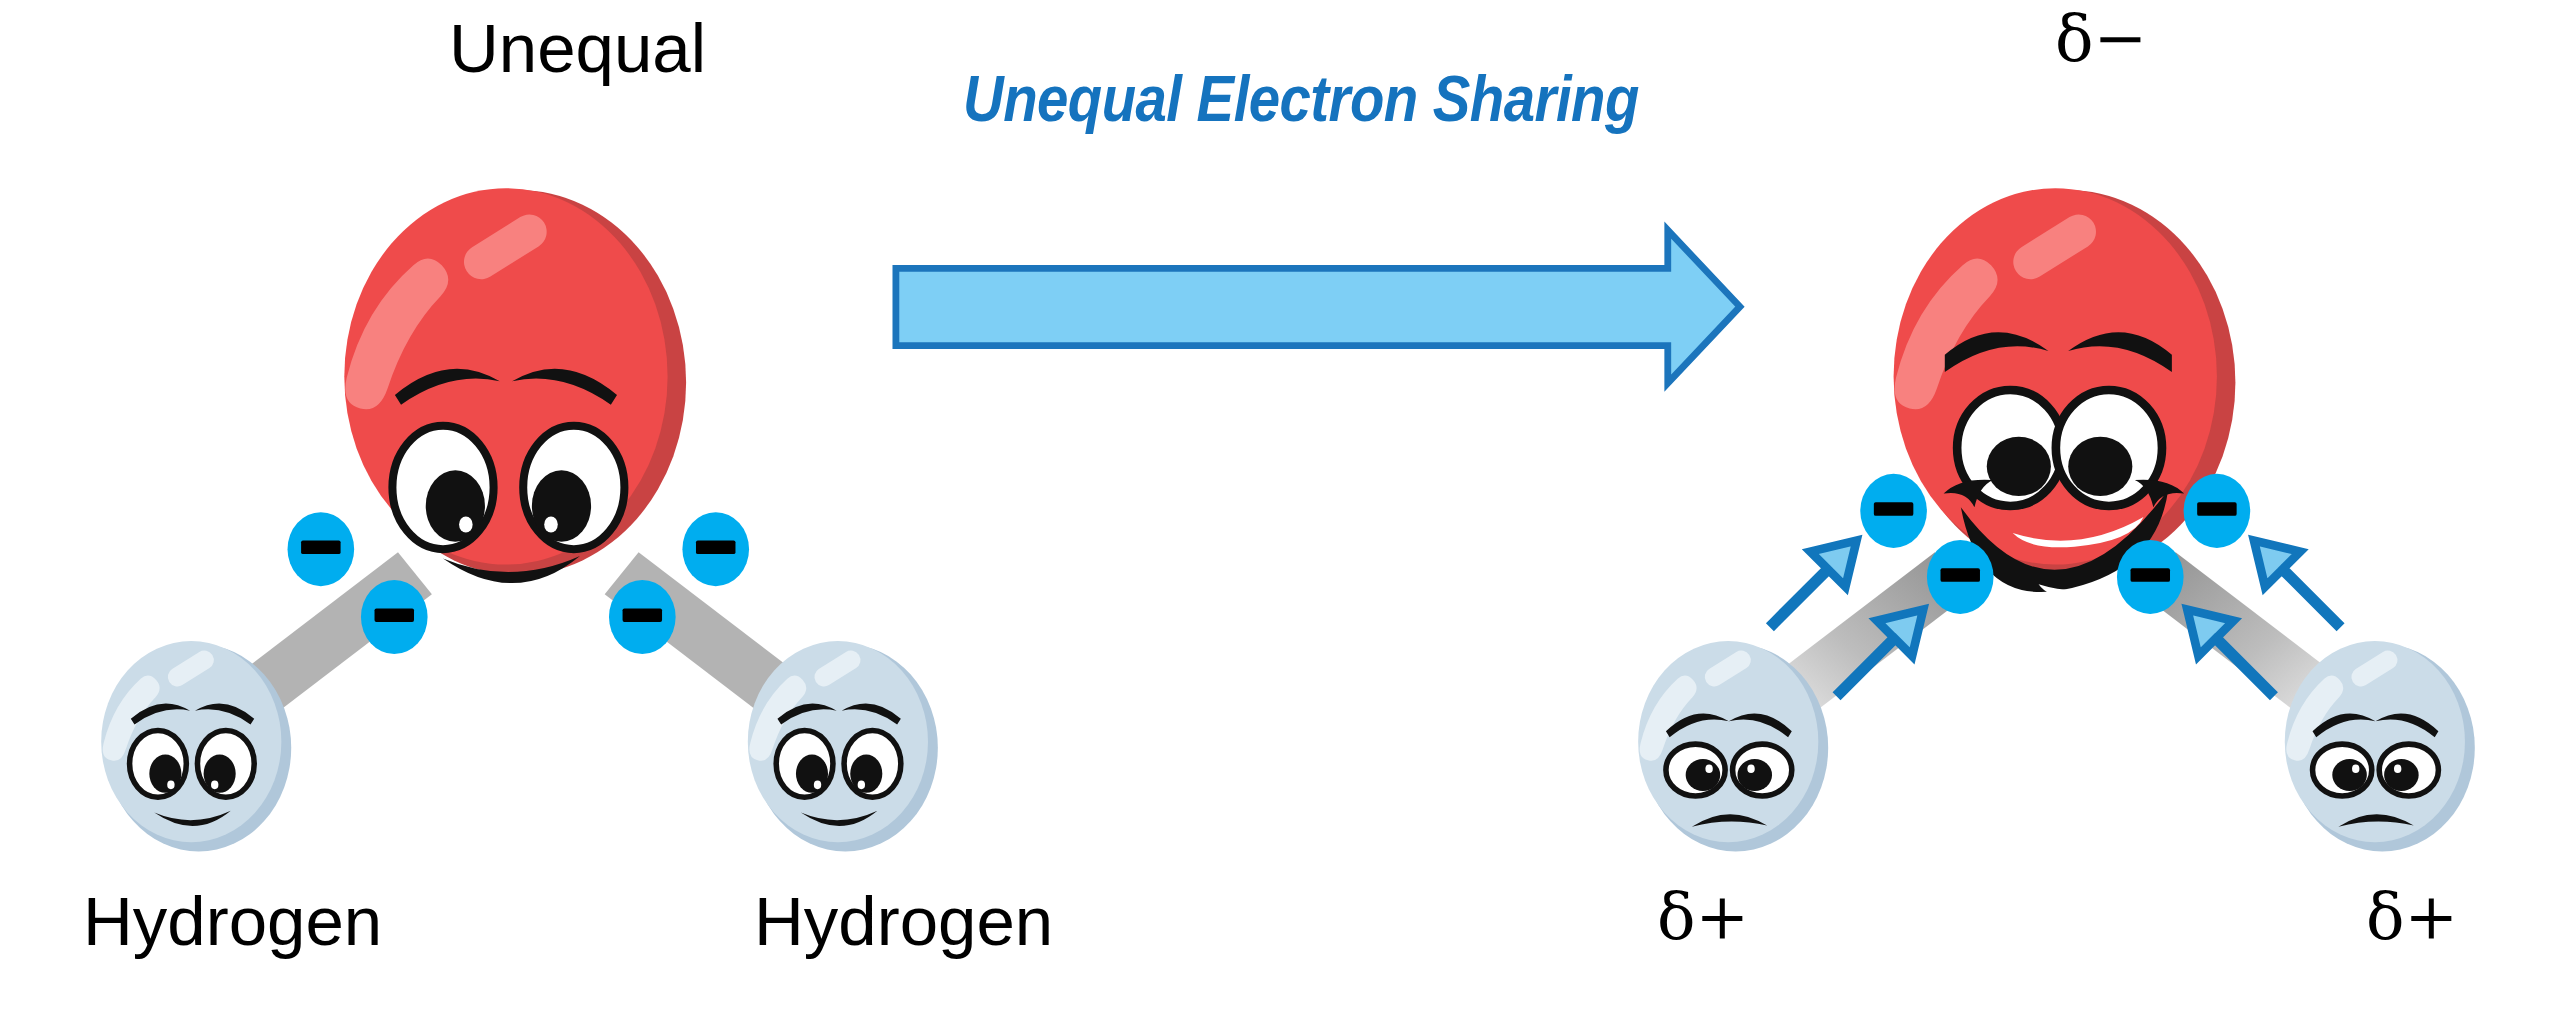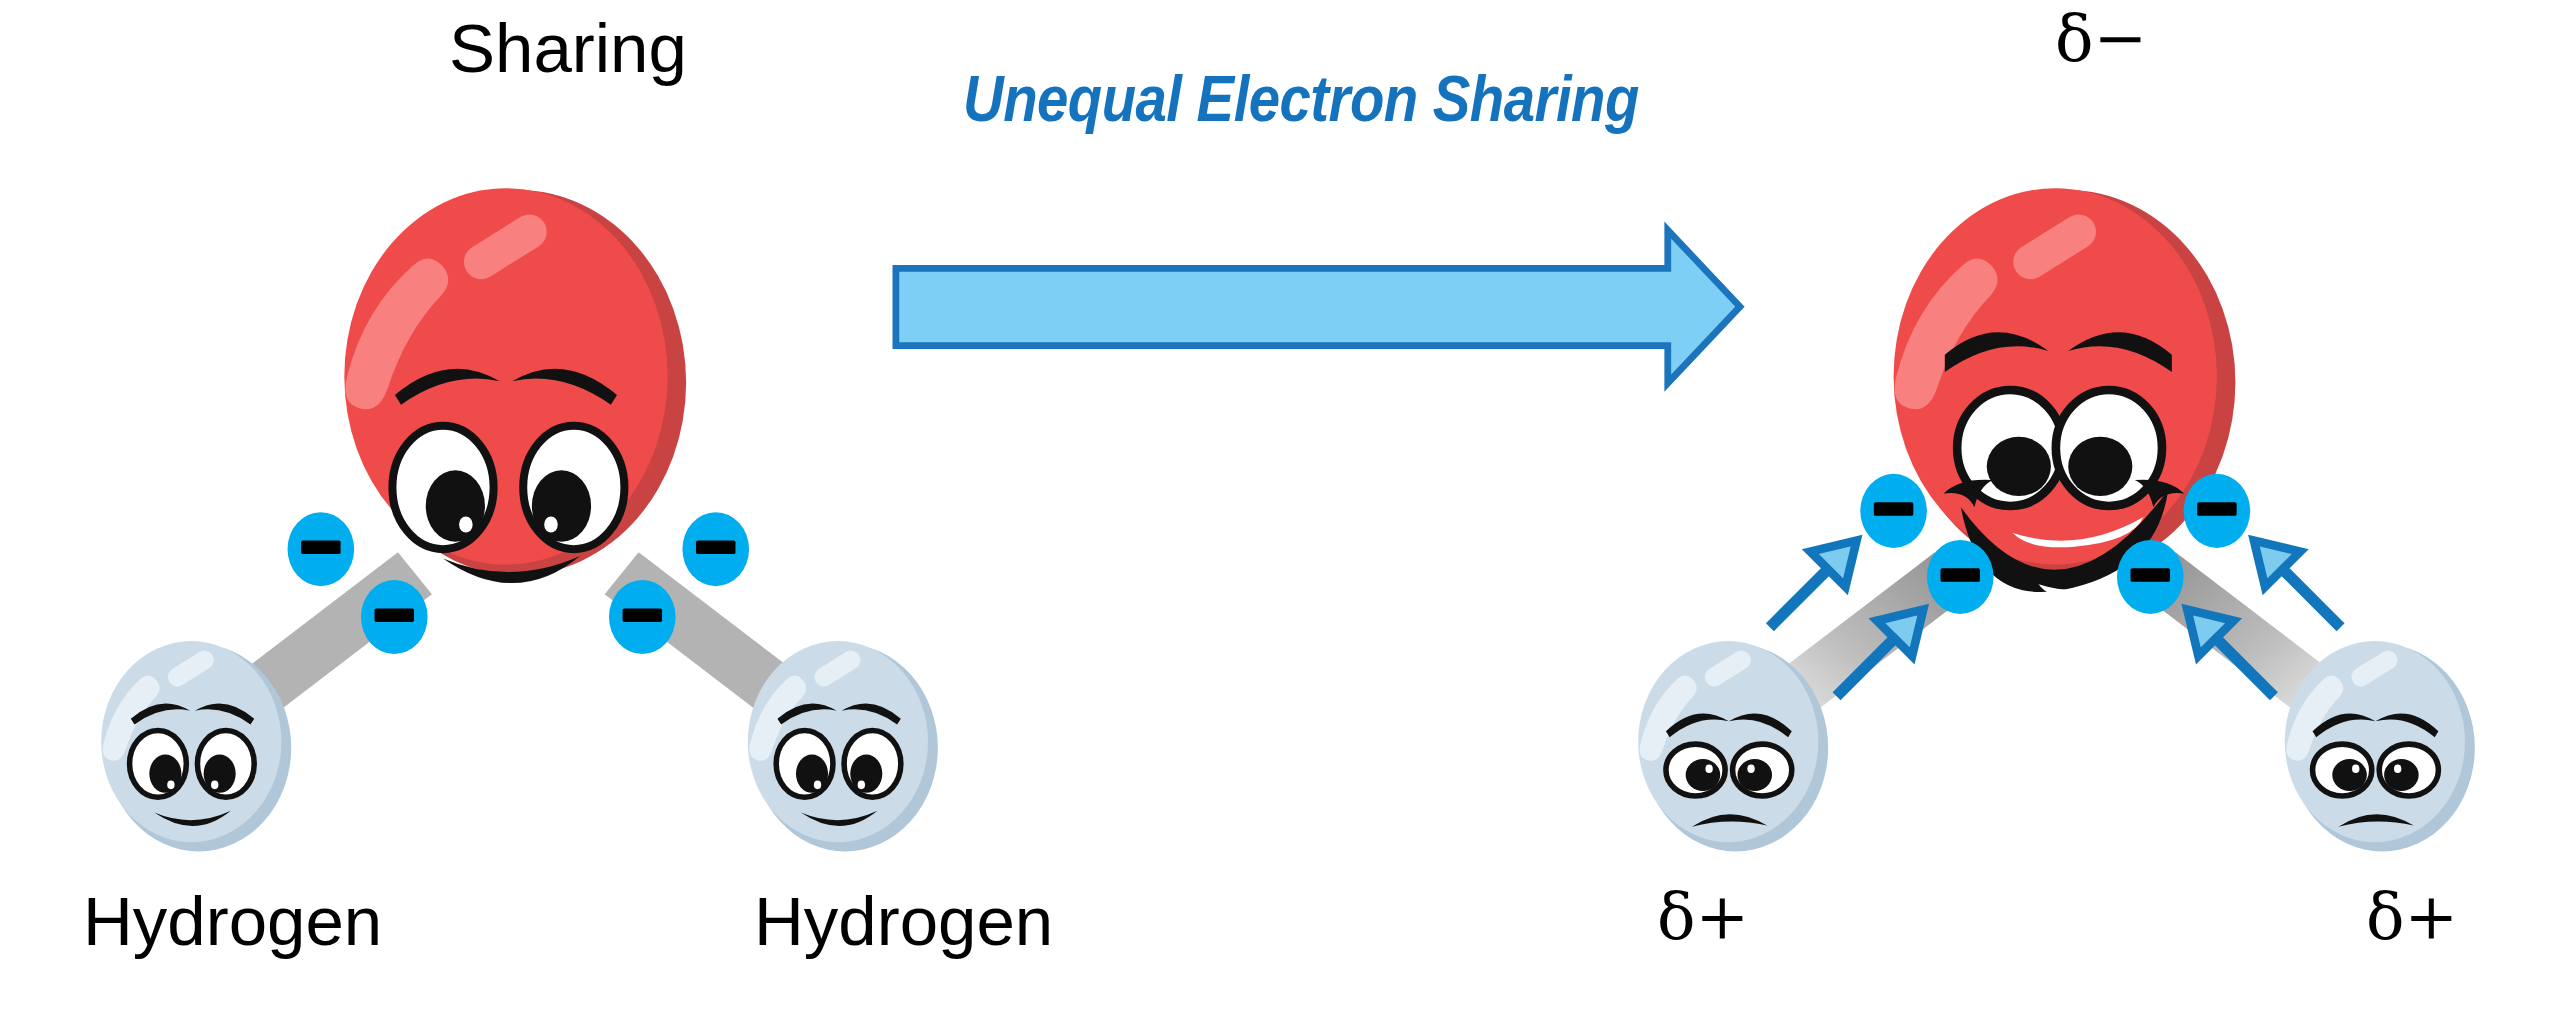--- a/index.html
+++ b/index.html
@@ -205,21 +205,21 @@
     <g>
       <ellipse cx="3593" cy="828" rx="54" ry="60" fill="#00ADEF"></ellipse>
       <rect x="3561" y="814" width="64" height="22" rx="3" fill="#000"></rect>
     </g>
     <g>
       <ellipse cx="3485" cy="935" rx="54" ry="60" fill="#00ADEF"></ellipse>
       <rect x="3453" y="921" width="64" height="22" rx="3" fill="#000"></rect>
     </g>
   </svg>
 
-  <div class="lbl atom-label" style="left:449px;top:13.6px;">Sharing</div>
+  <div class="lbl atom-label" style="left:449px;top:13.6px;">Unequal</div>
 
   <div class="lbl atom-label" style="left:83px;top:887px;">Hydrogen</div>
 
   <div class="lbl atom-label" style="left:754px;top:887px;">Hydrogen</div>
 
   <div class="arrow-text" style="left:963px;top:62px;">Unequal Electron Sharing</div>
 
   <div class="lbl delta" style="left:2055px;top:6.2px;">δ−</div>
 
   <div class="lbl delta" style="left:1657px;top:884px;">δ+</div>

